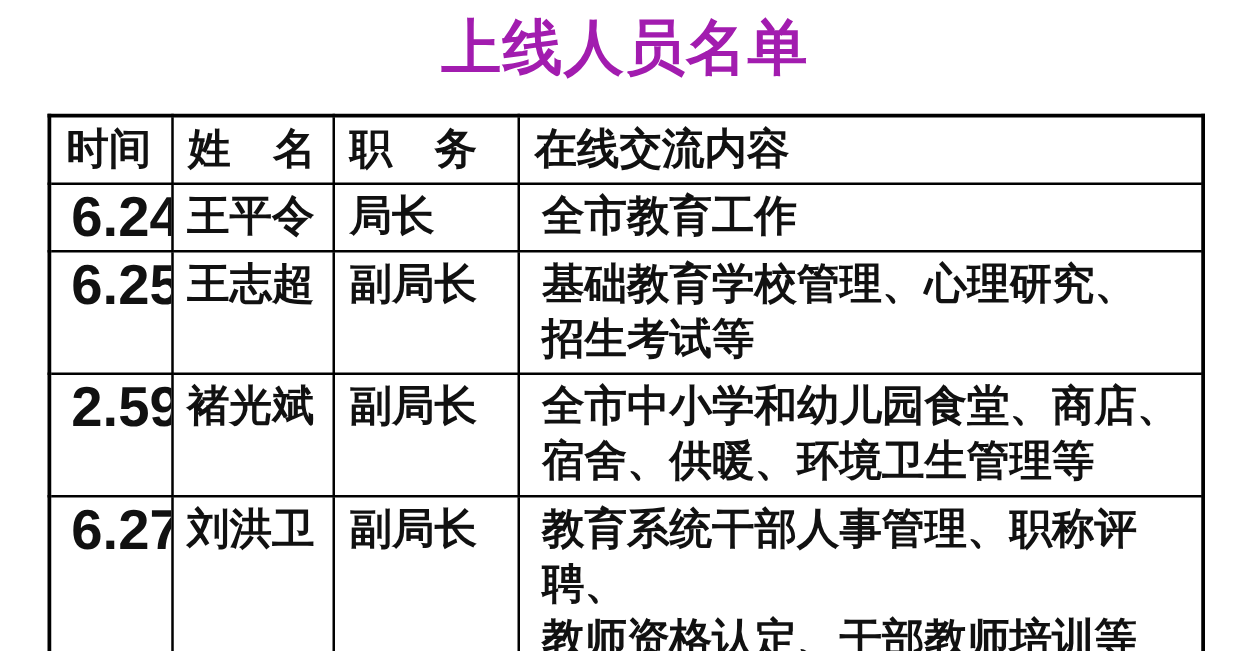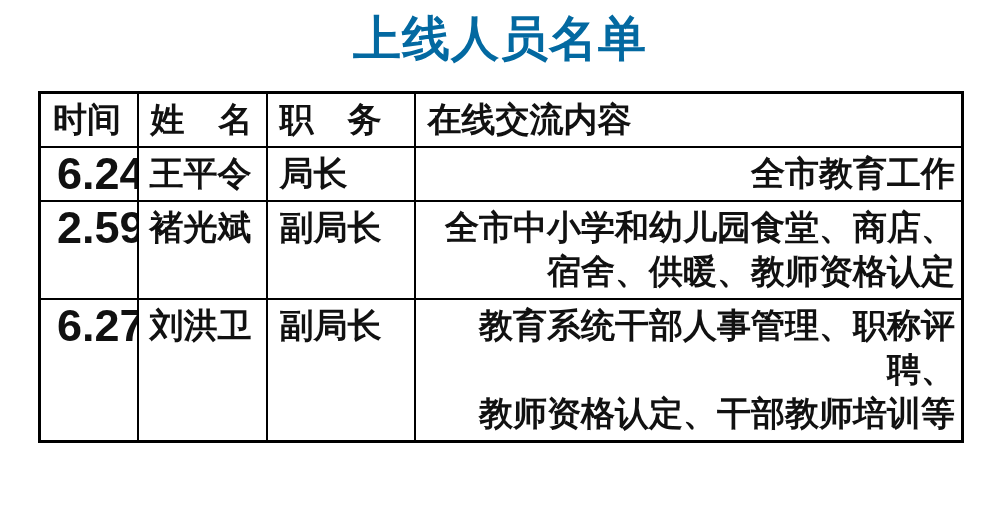--- a/index.html
+++ b/index.html
@@ -18,21 +18,21 @@
   .page-title {
     position: absolute;
     top: 14px;
     left: 0;
     width: 1000px;
     text-align: center;
     font-family: "Liberation Sans", sans-serif;
     font-weight: bold;
     font-size: 48px;
     line-height: 50px;
-    color: #0369a1;
+    color: #a21caf;
     letter-spacing: 1px;
   }
   table.roster {
     position: absolute;
     left: 38px;
     top: 91px;
     width: 926px;
     border-collapse: collapse;
     table-layout: fixed;
     border: 3px solid #000000;
@@ -61,21 +61,21 @@
   tr.h-r3   { height: 102px; }
   
   td.cell-date {
     font-family: "Liberation Sans", sans-serif;
     font-weight: bold;
     font-size: 45px;
     padding-left: 16px;
   }
   td.cell-name { padding-left: 11px; }
   td.cell-pos  { padding-left: 12px; }
-  td.cell-content { padding-left: 18px; text-align: right; }
+  td.cell-content { padding-left: 18px; }
   th.head-content { }
 </style>
 </head>
 <body>
 
 <div class="page-title">上线人员名单</div>
 
 <table class="roster">
   <colgroup>
     <col class="w-date">
@@ -89,26 +89,33 @@
       <th>姓　名</th>
       <th>职　务</th>
       <th class="head-content">在线交流内容</th>
     </tr>
     <tr class="h-r0">
       <td class="cell-date">6.24</td>
       <td class="cell-name">王平令</td>
       <td class="cell-pos">局长</td>
       <td class="cell-content">全市教育工作</td>
     </tr>
+    <tr class="h-r1">
+      <td class="cell-date">6.25</td>
+      <td class="cell-name">王志超</td>
+      <td class="cell-pos">副局长</td>
+      <td class="cell-content">基础教育学校管理、心理研究、
+招生考试等</td>
+    </tr>
     <tr class="h-r2">
       <td class="cell-date">2.59</td>
       <td class="cell-name">褚光斌</td>
       <td class="cell-pos">副局长</td>
       <td class="cell-content">全市中小学和幼儿园食堂、商店、
-宿舍、供暖、教师资格认定</td>
+宿舍、供暖、环境卫生管理等</td>
     </tr>
     <tr class="h-r3">
       <td class="cell-date">6.27</td>
       <td class="cell-name">刘洪卫</td>
       <td class="cell-pos">副局长</td>
       <td class="cell-content">教育系统干部人事管理、职称评聘、
 教师资格认定、干部教师培训等</td>
     </tr>
   </tbody>
 </table>

